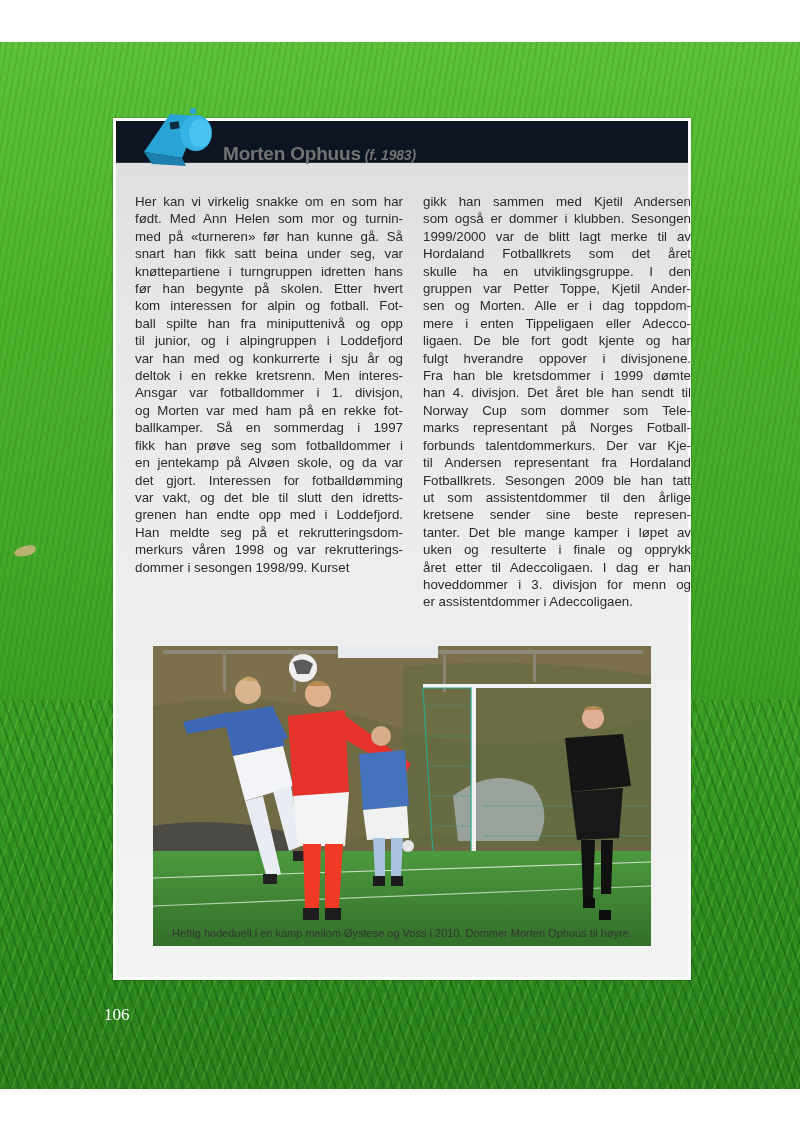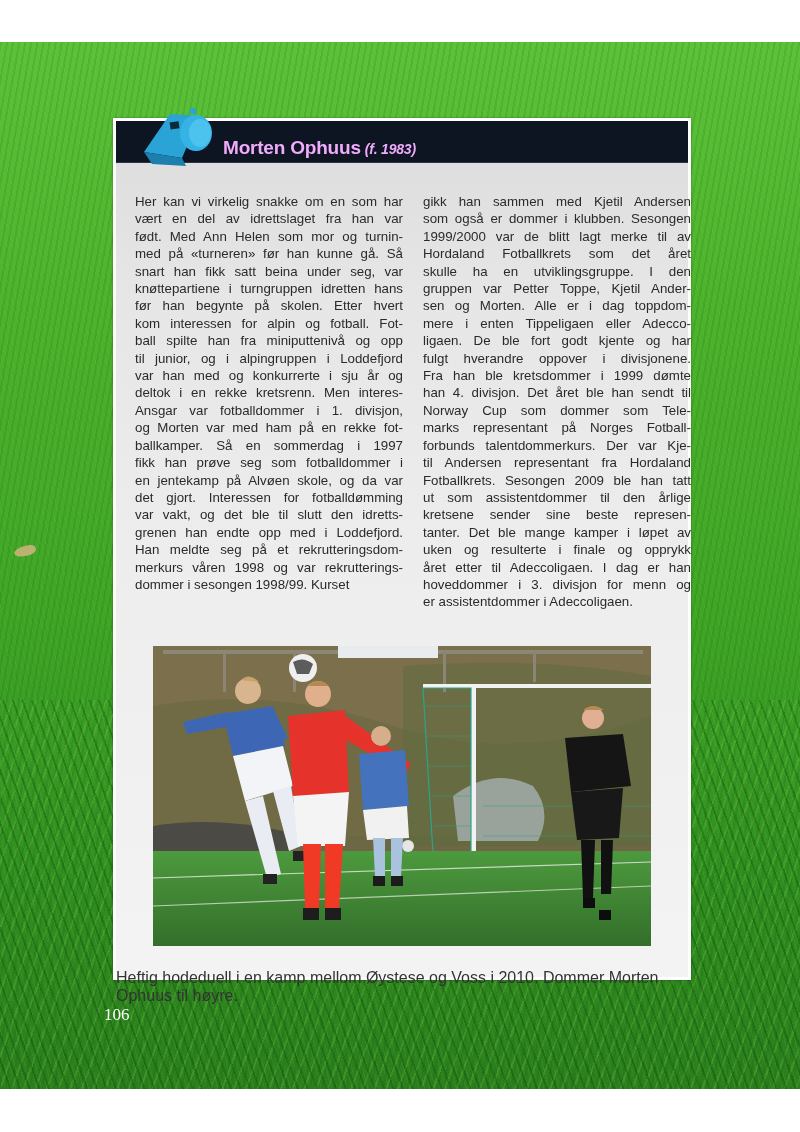--- a/index.html
+++ b/index.html
@@ -34,22 +34,22 @@
   .panel-inner {
     position:absolute; left:3px; top:3px; right:3px; bottom:3px;
     background:linear-gradient(180deg,#dcdcdc 0%, #e6e6e6 20%, #eeeeee 55%, #f3f3f3 100%);
   }
   .header {
     position:absolute; left:0; top:0; right:0; height:41px;
     background:#0d1422;
     border-bottom:1px solid #2b3344;
   }
   .title {
-    position:absolute; left:107px; top:16px;
-    color:#f0abfc; font-weight:bold; font-size:19px; letter-spacing:-0.2px;
+    position:absolute; left:107px; top:22px;
+    color:#737373; font-weight:bold; font-size:19px; letter-spacing:-0.2px;
     white-space:nowrap;
   }
   .title .born { font-style:italic; font-size:14px; margin-left:4px; }
   .whistle {
     position:absolute; left:140px; top:108px; width:75px; height:62px;
   }
   .cols {
     position:absolute; left:19px; top:72px; width:556px; height:450px;
     display:flex; gap:20px;
   }
@@ -58,22 +58,22 @@
     font-size:13.3px; line-height:17.4px; color:#2a2a2a;
     text-align:justify; text-align-last:justify;
   }
   .col .line { display:block; white-space:nowrap; text-align:justify; text-align-last:justify; }
   .col .line.last { text-align-last:left; }
   .photo {
     position:absolute; left:37px; top:525px; width:498px; height:300px;
     overflow:hidden; background:#7a6a4a;
   }
   .caption {
-    position:absolute; left:0; right:0; top:848px; 
-    font-size:16px; color:#333333;
+    position:absolute; left:0; right:0; top:806px; text-align:center;
+    font-size:11px; color:#333333;
   }
   .pagenum {
     position:absolute; left:104px; top:1005px;
     font-family:"Liberation Serif", serif; font-size:17px; color:#ffffff;
   }
 </style>
 </head>
 <body>
 
 <div class="grass"></div>
@@ -82,21 +82,20 @@
 
 <div class="panel">
   <div class="panel-inner">
     <div class="header">
       <div class="title"><span>Morten Ophuus</span><span class="born">(f. 1983)</span></div>
     </div>
 
     <div class="cols">
       <div class="col" id="col-left">
           <span class="line">Her kan vi virkelig snakke om en som har</span>
-          <span class="line">vært en del av idrettslaget fra han var</span>
           <span class="line">født. Med Ann Helen som mor og turnin-</span>
           <span class="line">med på «turneren» før han kunne gå. Så</span>
           <span class="line">snart han fikk satt beina under seg, var</span>
           <span class="line">knøttepartiene i turngruppen idretten hans</span>
           <span class="line">før han begynte på skolen. Etter hvert</span>
           <span class="line">kom interessen for alpin og fotball. Fot-</span>
           <span class="line">ball spilte han fra miniputtenivå og opp</span>
           <span class="line">til junior, og i alpingruppen i Loddefjord</span>
           <span class="line">var han med og konkurrerte i sju år og</span>
           <span class="line">deltok i en rekke kretsrenn. Men interes-</span>

